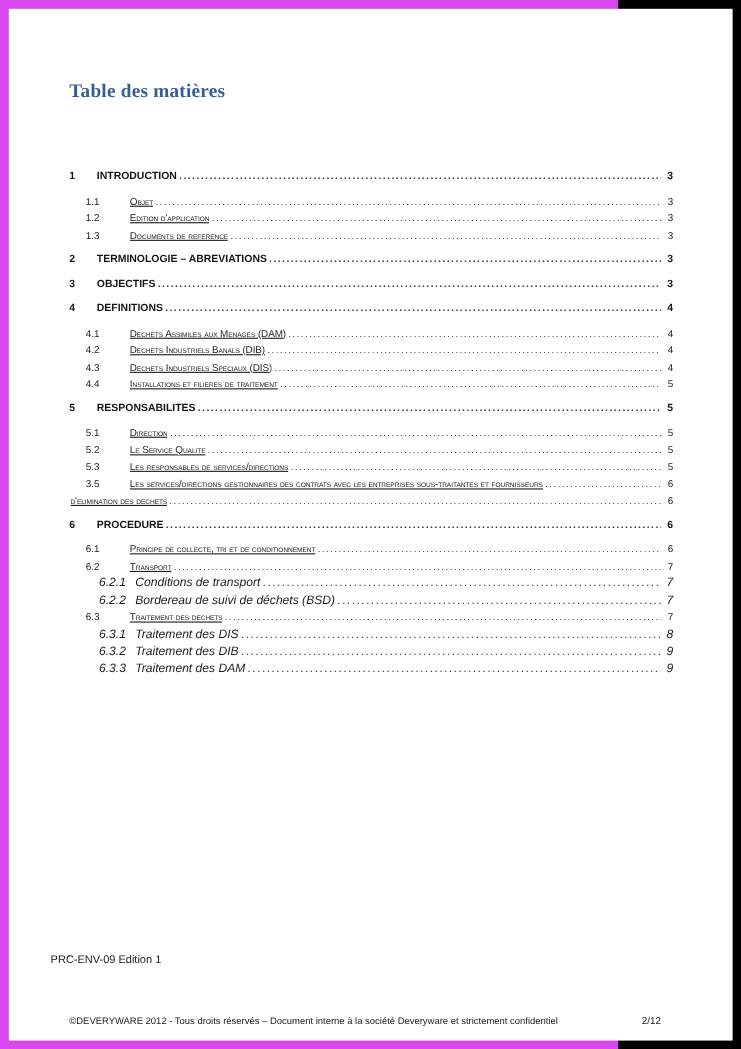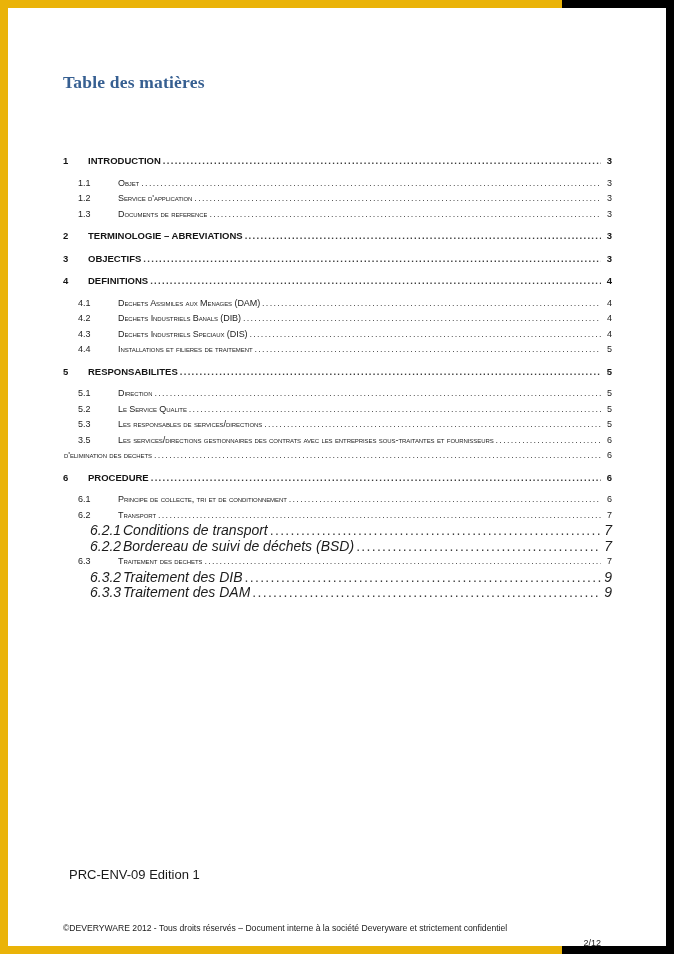--- a/index.html
+++ b/index.html
@@ -5,21 +5,21 @@
   * { box-sizing: border-box; margin: 0; padding: 0; }
   html, body { background: #000; }
   body {
     width: 674px; height: 954px;
     font-family: "Liberation Sans", "DejaVu Sans", sans-serif;
     position: relative;
   }
   .frame {
     position: absolute; inset: 0;
     width: 562px; height: 954px;
-    background: #eab308;
+    background: #d946ef;
     padding-left: 11px;
   }
   .page {
     position: absolute; left: 8px; top: 8px;
     width: 658px; height: 938px;
     background: #ffffff;
     overflow: hidden;
   }
   .doc-title {
     position: absolute; left: 55px; top: 64px;
@@ -65,42 +65,42 @@
   .l1:first-child { margin-top: 0; }
   .l1 .num { width: 25px; }
 
   .l2 {
     font-size: 9px;
     font-variant: small-caps;
     padding-left: 15px;
     justify-content: flex-end;
   }
   .l2 .num { width: 40px; font-variant: normal; }
-  .l2 .txt { letter-spacing: -0.08px; }
+  .l2 .txt { letter-spacing: -0.08px; text-decoration: underline; }
 
   .l3 {
-    font-size: 14px;
+    font-size: 11px;
     font-style: italic;
     padding-left: 27px;
   }
   .l3 .num { width: 33px; }
 
   .cont { padding-left: 1px; }
   .nolead .txt { flex: 1 1 auto; }
 
   .footer-ref {
-    position: absolute; left: 61px; top: 859px;
-    font-size: 13px; color: #1a1a1a;
+    position: absolute; left: 38px; top: 859px;
+    font-size: 10px; color: #1a1a1a;
   }
   .footer-row {
     position: absolute; left: 55px; right: 54px; top: 914px;
     display: flex; justify-content: space-between; align-items: flex-start;
   }
   .footer-copy { font-size: 8.6px; color: #1a1a1a; padding-top: 1px; }
-  .footer-pg { font-size: 9px; color: #1a1a1a; margin-right: 11px; margin-top: 16px; }
+  .footer-pg { font-size: 9px; color: #1a1a1a; margin-right: 11px; margin-top: 1px; }
 </style>
 </head>
 <body>
 
 <div class="frame">
   <div class="page">
 
     <h1 class="doc-title">Table des matières</h1>
 
     <div class="toc">
@@ -111,21 +111,21 @@
           <span class="pg">3</span>
         </div>
         <div class="entry l2">
           <span class="num">1.1</span>
           <span class="txt">Objet</span>
           <span class="dots"></span>
           <span class="pg">3</span>
         </div>
         <div class="entry l2">
           <span class="num">1.2</span>
-          <span class="txt">Service d'application</span>
+          <span class="txt">Edition d'application</span>
           <span class="dots"></span>
           <span class="pg">3</span>
         </div>
         <div class="entry l2">
           <span class="num">1.3</span>
           <span class="txt">Documents de reference</span>
           <span class="dots"></span>
           <span class="pg">3</span>
         </div>
         <div class="entry l1">
@@ -233,20 +233,26 @@
           <span class="num">6.2.2</span>
           <span class="txt">Bordereau de suivi de déchets (BSD)</span>
           <span class="dots"></span>
           <span class="pg">7</span>
         </div>
         <div class="entry l2">
           <span class="num">6.3</span>
           <span class="txt">Traitement des dechets</span>
           <span class="dots"></span>
           <span class="pg">7</span>
+        </div>
+        <div class="entry l3">
+          <span class="num">6.3.1</span>
+          <span class="txt">Traitement des DIS</span>
+          <span class="dots"></span>
+          <span class="pg">8</span>
         </div>
         <div class="entry l3">
           <span class="num">6.3.2</span>
           <span class="txt">Traitement des DIB</span>
           <span class="dots"></span>
           <span class="pg">9</span>
         </div>
         <div class="entry l3">
           <span class="num">6.3.3</span>
           <span class="txt">Traitement des DAM</span>

